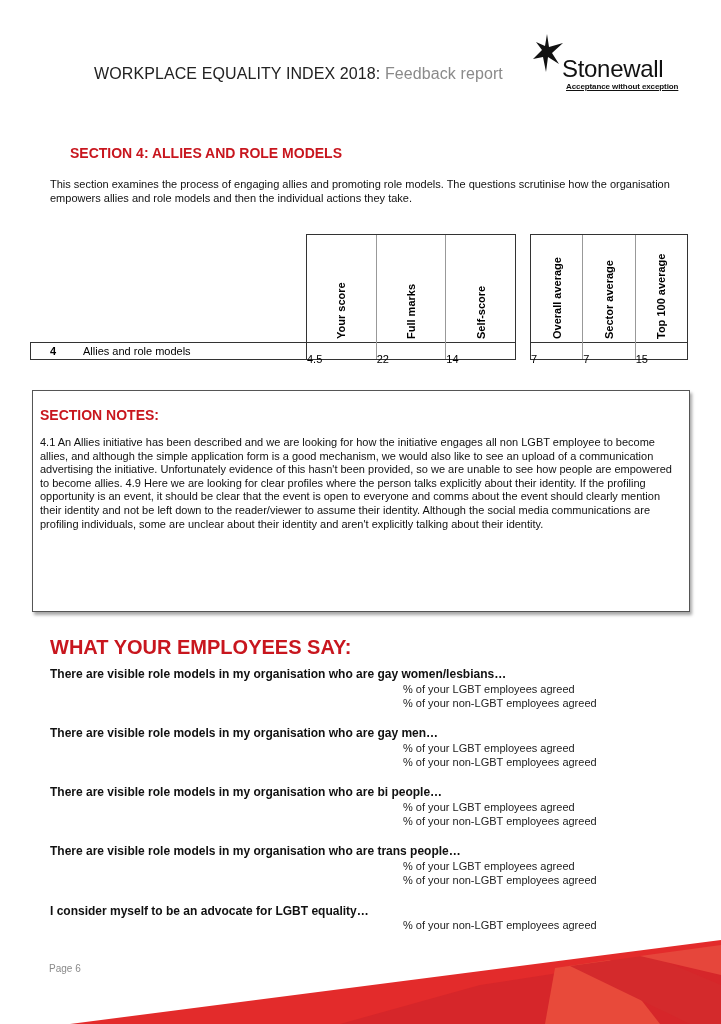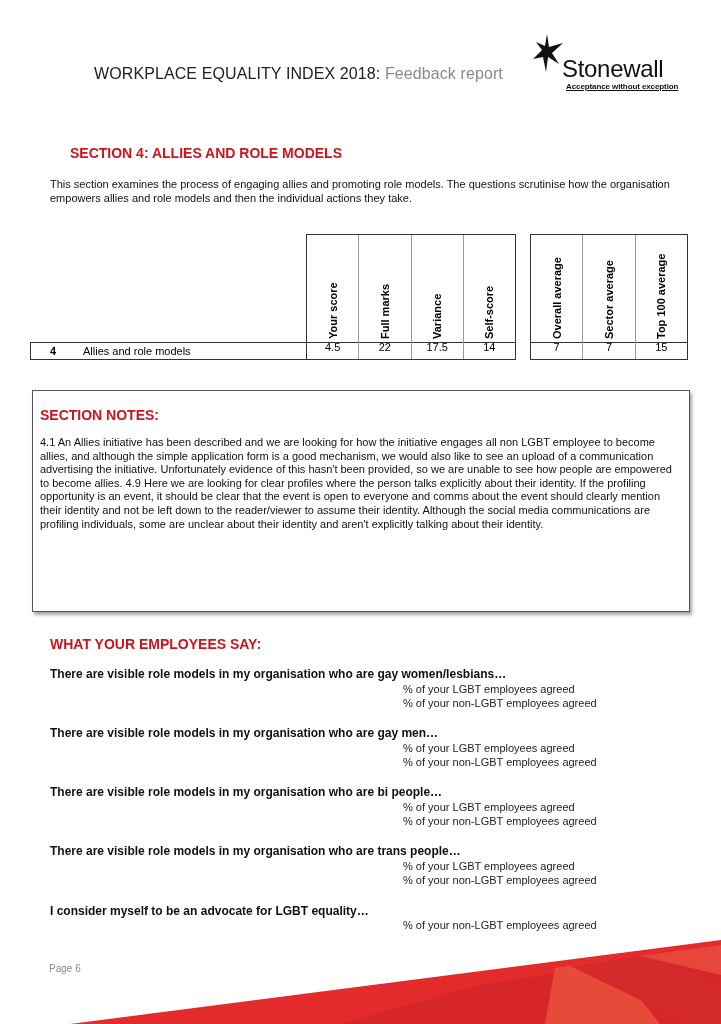--- a/index.html
+++ b/index.html
@@ -26,28 +26,28 @@
   .grp2 { left: 530px; width: 158px; }
   .col { position: relative; flex: 1; border-right: 1px solid #999; }
   .col:last-child { border-right: none; }
   .col .hd { position: absolute; left: 0; right: 0; top: 0; height: 107px; border-bottom: 1.5px solid #333; }
   .col .hd span {
     position: absolute; left: 50%; bottom: 3px;
     transform-origin: left bottom;
     transform: translateX(6px) rotate(-90deg);
     white-space: nowrap; font-size: 11px; font-weight: bold;
   }
-  .col .val { position: absolute; left: 0; right: 0; top: 104px; height: 16px; text-align: center; font-size: 11px; line-height: 16px; }
+  .col .val { position: absolute; left: 0; right: 0; top: 116px; height: 16px; font-size: 11px; line-height: 16px; }
 
   
   .notes { left: 32px; top: 390px; width: 658px; height: 222px; border: 1px solid #555; box-sizing: border-box; box-shadow: 2px 3px 3px rgba(0,0,0,0.35); background: #fff; }
   .notes-title { left: 40px; top: 407px; font-size: 14px; font-weight: bold; color: #c8161e; }
   .notes-text { left: 40px; top: 436px; width: 644px; font-size: 11px; line-height: 13.6px; color: #111; }
 
-  .emp-title { left: 50px; top: 636px; font-size: 14px; font-weight: bold; color: #c8161e; }
+  .emp-title { left: 50px; top: 636px; font-size: 20px; font-weight: bold; color: #c8161e; }
   .q { left: 50px; font-size: 12px; font-weight: bold; color: #111; }
   .stat { left: 403px; font-size: 11px; color: #222; }
 
   .page-no { left: 49px; top: 963px; font-size: 10px; color: #8a8a8a; }
   .footer-art { left: 0; top: 0; width: 721px; height: 1024px; pointer-events: none; }
 </style>
 </head>
 <body>
 
 <div class="abs hdr-title">
@@ -73,26 +73,20 @@
     <div class="hd">
         <span>Your score</span>
       </div>
     <div class="val">4.5</div>
   </div>
   <div class="col">
     <div class="hd">
         <span>Full marks</span>
       </div>
     <div class="val">22</div>
-  </div>
-  <div class="col">
-    <div class="hd">
-        <span>Variance</span>
-      </div>
-    <div class="val">17.5</div>
   </div>
   <div class="col">
     <div class="hd">
         <span>Self-score</span>
       </div>
     <div class="val">14</div>
   </div>
 </div>
 
 <div class="abs grp grp2">

